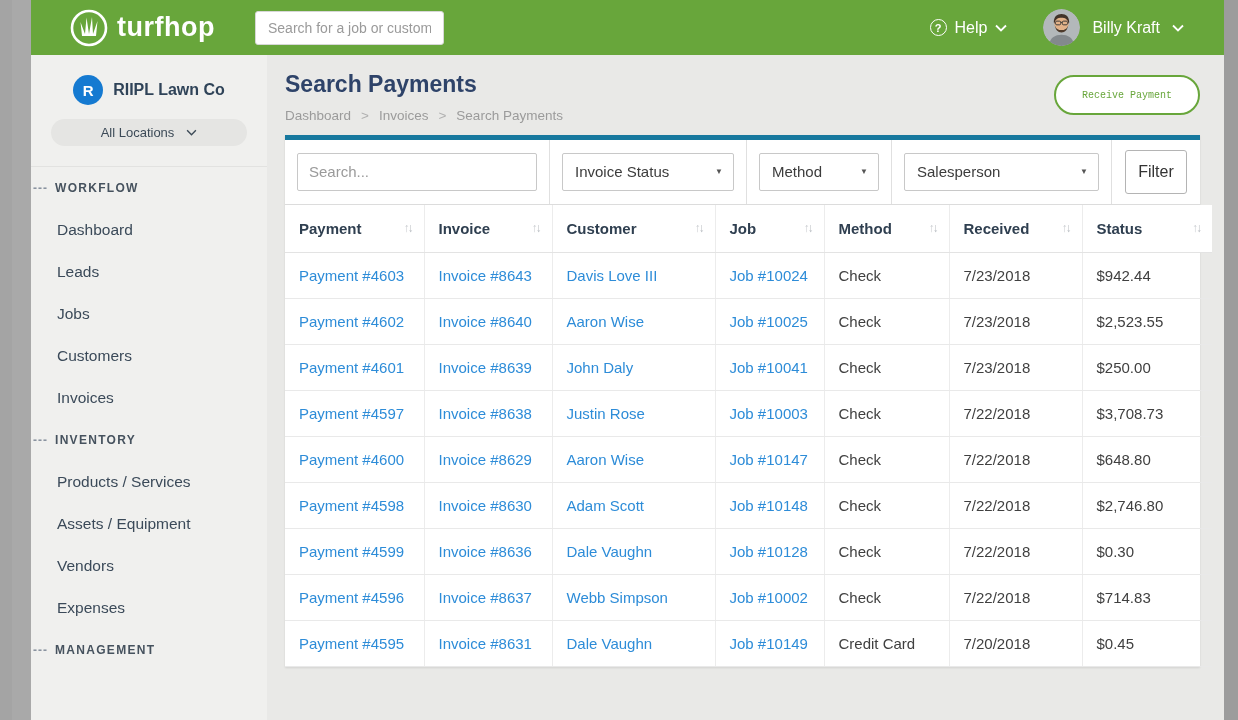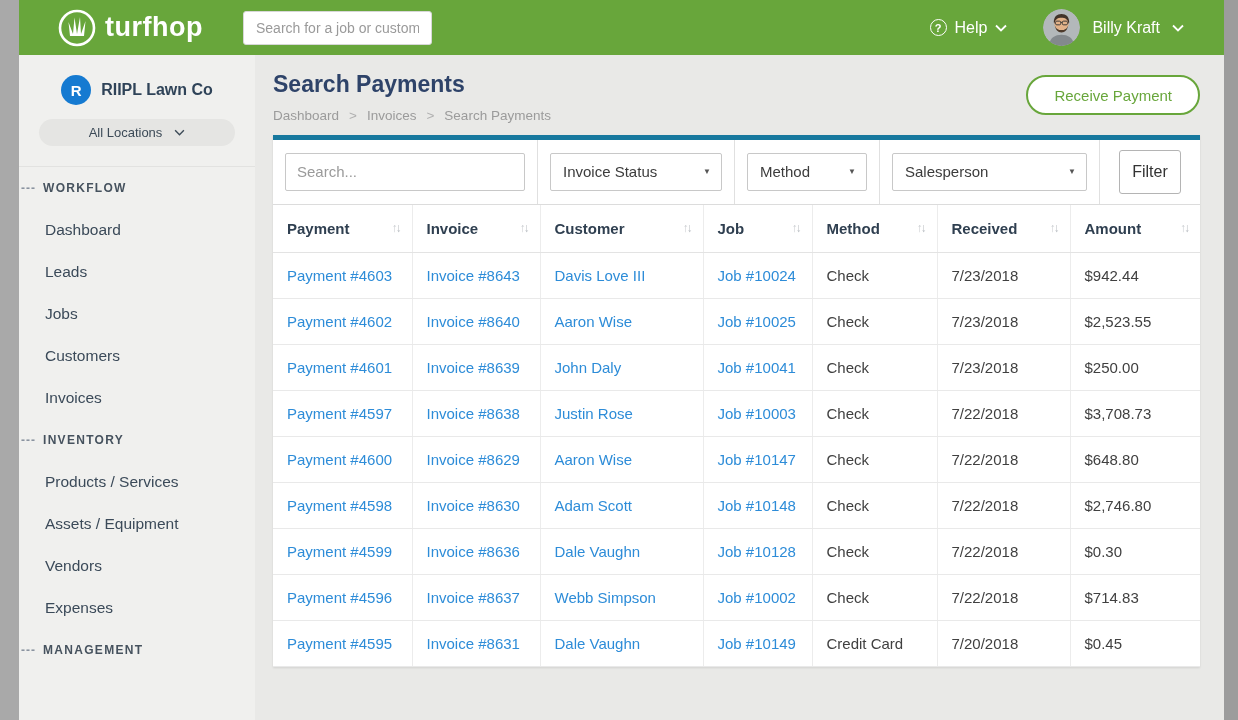--- a/index.html
+++ b/index.html
@@ -1,19 +1,19 @@
 <!DOCTYPE html>
 <html style="--brand-green: #68a63b; --link-blue: #2d8cd8; --teal: #17789e; --company-blue: #157ad1; --navy: #2e4369;"><head>
 <meta charset="utf-8">
 <style>
   * { margin:0; padding:0; box-sizing:border-box; }
   html,body { width:1238px; height:720px; overflow:hidden; }
   body { font-family:"Liberation Sans", sans-serif; background:#a4a4a4; }
 
-  .shell { display:flex; width:1238px; height:720px; }
+  .shell { display:flex; width:1238px; height:720px;padding-left:12px; }
   .edge-strip { flex:0 0 auto; }
   .edge-left { width:19px; background:#a9a9a9; }
   .edge-right { width:14px; background:#9c9c9c; }
   .app { flex:1; display:flex; flex-direction:column; min-width:0; }
 
   
   .topbar { height:55px; background:var(--brand-green,#68a63b); display:flex; align-items:center; flex:0 0 auto; }
   .brand { display:flex; align-items:center; margin-left:38px; gap:8px; }
   .brand-word { color:#fff; font-size:27px; font-weight:bold; letter-spacing:.5px; }
   .hdr-search { margin-left:40px; width:189px; height:34px; border:1px solid #d7d7d7; border-radius:3px;
@@ -49,21 +49,21 @@
 
   
   .main { flex:1; background:#e9e9e7; min-width:0; overflow:hidden; }
   .page-head { display:flex; align-items:flex-start; padding:16px 24px 0 18px; }
   .page-titles { flex:1; }
   .page-title { font-size:23px; font-weight:bold; color:var(--navy,#2e4369); line-height:1.2; }
   .breadcrumb { margin-top:9px; font-size:13.5px; color:#9b9b9b; display:flex; gap:10px; align-items:center; }
   .breadcrumb .crumb { cursor:pointer; }
   .breadcrumb .sep { color:#b0b0b0; }
   .receive-btn { margin-top:4px; height:40px; padding:0 26px; border:2px solid var(--brand-green,#68a63b); border-radius:21px;
-                 background:#fff; color:var(--brand-green,#68a63b); font-size:15px; font-family:Liberation Sans, sans-serif; cursor:pointer; }
+                 background:#fff; color:var(--brand-green,#68a63b); font-size:10px; font-family:Liberation Mono, monospace; cursor:pointer; }
 
   
   .card { margin:12px 24px 0 18px; background:#fff; box-shadow:0 1px 2px rgba(0,0,0,.10); }
   .card-topbar { height:5px; background:var(--teal,#17789e); }
 
   
   .filter-row { display:flex; height:65px; border-bottom:1px solid #dcdcdc; }
   .filter-cell { display:flex; align-items:center; border-right:1px solid #e0e0e0; padding:0 12px; }
   .filter-cell:last-child { border-right:none; }
   .fc-search { width:265px; }
@@ -278,21 +278,21 @@
                     </div>
                   </th>
                   <th>
                     <div class="th-inner">
                       <span class="th-label">Received</span>
                       <span class="sort-ico"><span class="up">↑</span><span class="dn">↓</span></span>
                     </div>
                   </th>
                   <th>
                     <div class="th-inner">
-                      <span class="th-label">Amount</span>
+                      <span class="th-label">Status</span>
                       <span class="sort-ico"><span class="up">↑</span><span class="dn">↓</span></span>
                     </div>
                   </th>
                 </tr>
               </thead>
             <tbody id="table-body">
                 <tr>
                   <td><a class="cell-link" href="#">Payment #4603</a></td>
                   <td><a class="cell-link" href="#">Invoice #8643</a></td>
                   <td><a class="cell-link" href="#">Davis Love III</a></td>

